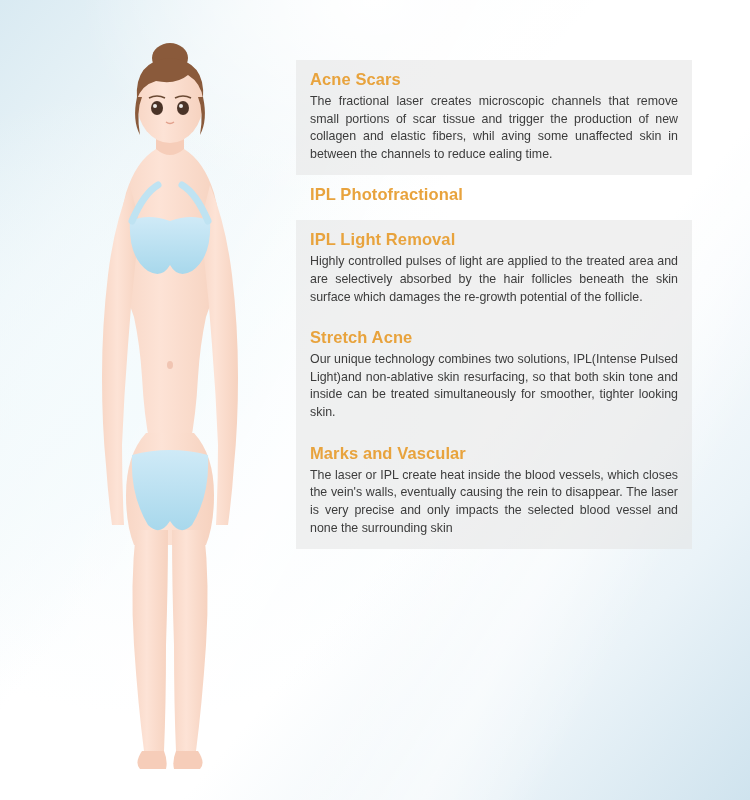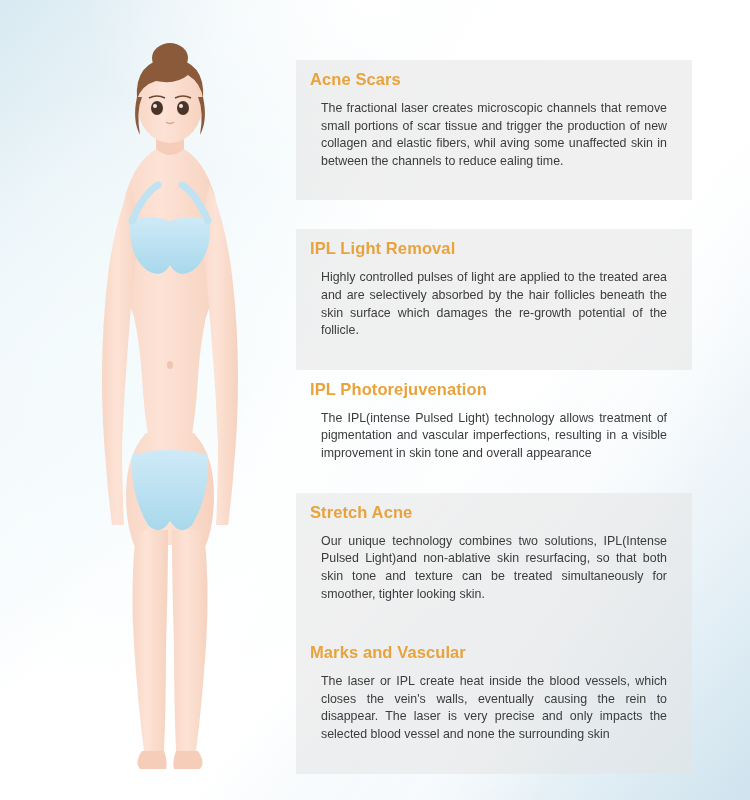--- a/index.html
+++ b/index.html
@@ -42,38 +42,38 @@
   }
 
   .panel {
     position: absolute;
     left: 296px;
     top: 60px;
     width: 396px;
   }
 
   .block {
-    padding: 10px 14px 19px 14px;
+    padding: 10px 14px 12px 14px;
     box-sizing: border-box;
   }
   .block.shaded {
     background: rgba(228, 228, 228, 0.55);
   }
   .block.plain {
     background: rgba(255,255,255,0.0);
   }
   .block h3 {
     margin: 0 0 4px 0;
     font-size: 16.5px;
     font-weight: bold;
     color: #e8a33d;
     letter-spacing: 0.1px;
   }
   .block p {
-    margin: 11px;
+    margin: 0;
     font-size: 12.4px;
     line-height: 1.42;
     color: #3c3c3c;
     text-align: justify;
   }
 </style>
 </head>
 <body>
 
 <div class="page">
@@ -146,35 +146,32 @@
   </div>
 
   <div class="panel">
 
     <div class="block shaded">
       <h3>Acne Scars</h3>
       <p>The fractional laser creates microscopic channels that remove small portions of scar tissue and trigger the production of new collagen and elastic fibers, whil aving some unaffected skin in between the channels to reduce ealing time.</p>
     </div>
 
     <div class="block plain">
+      <h3>IPL Photofractional</h3>
     </div>
 
     <div class="block shaded">
       <h3>IPL Light Removal</h3>
       <p>Highly controlled pulses of light are applied to the treated area and are selectively absorbed by the hair follicles beneath the skin surface which damages the re-growth potential of the follicle.</p>
     </div>
 
-    <div class="block plain">
-      <h3>IPL Photorejuvenation</h3>
-      <p>The IPL(intense Pulsed Light) technology allows treatment of pigmentation and vascular imperfections, resulting in a visible improvement in skin tone and overall appearance</p>
-    </div>
 
     <div class="block shaded">
       <h3>Stretch Acne</h3>
-      <p>Our unique technology combines two solutions, IPL(Intense Pulsed Light)and non-ablative skin resurfacing, so that both skin tone and texture can be treated simultaneously for smoother, tighter looking skin.</p>
+      <p>Our unique technology combines two solutions, IPL(Intense Pulsed Light)and non-ablative skin resurfacing, so that both skin tone and inside can be treated simultaneously for smoother, tighter looking skin.</p>
     </div>
 
     <div class="block shaded">
       <h3>Marks and Vascular</h3>
       <p>The laser or IPL create heat inside the blood vessels, which closes the vein's walls, eventually causing the rein to disappear. The laser is very precise and only impacts the selected blood vessel and none the surrounding skin</p>
     </div>
 
   </div>
 </div>
 

